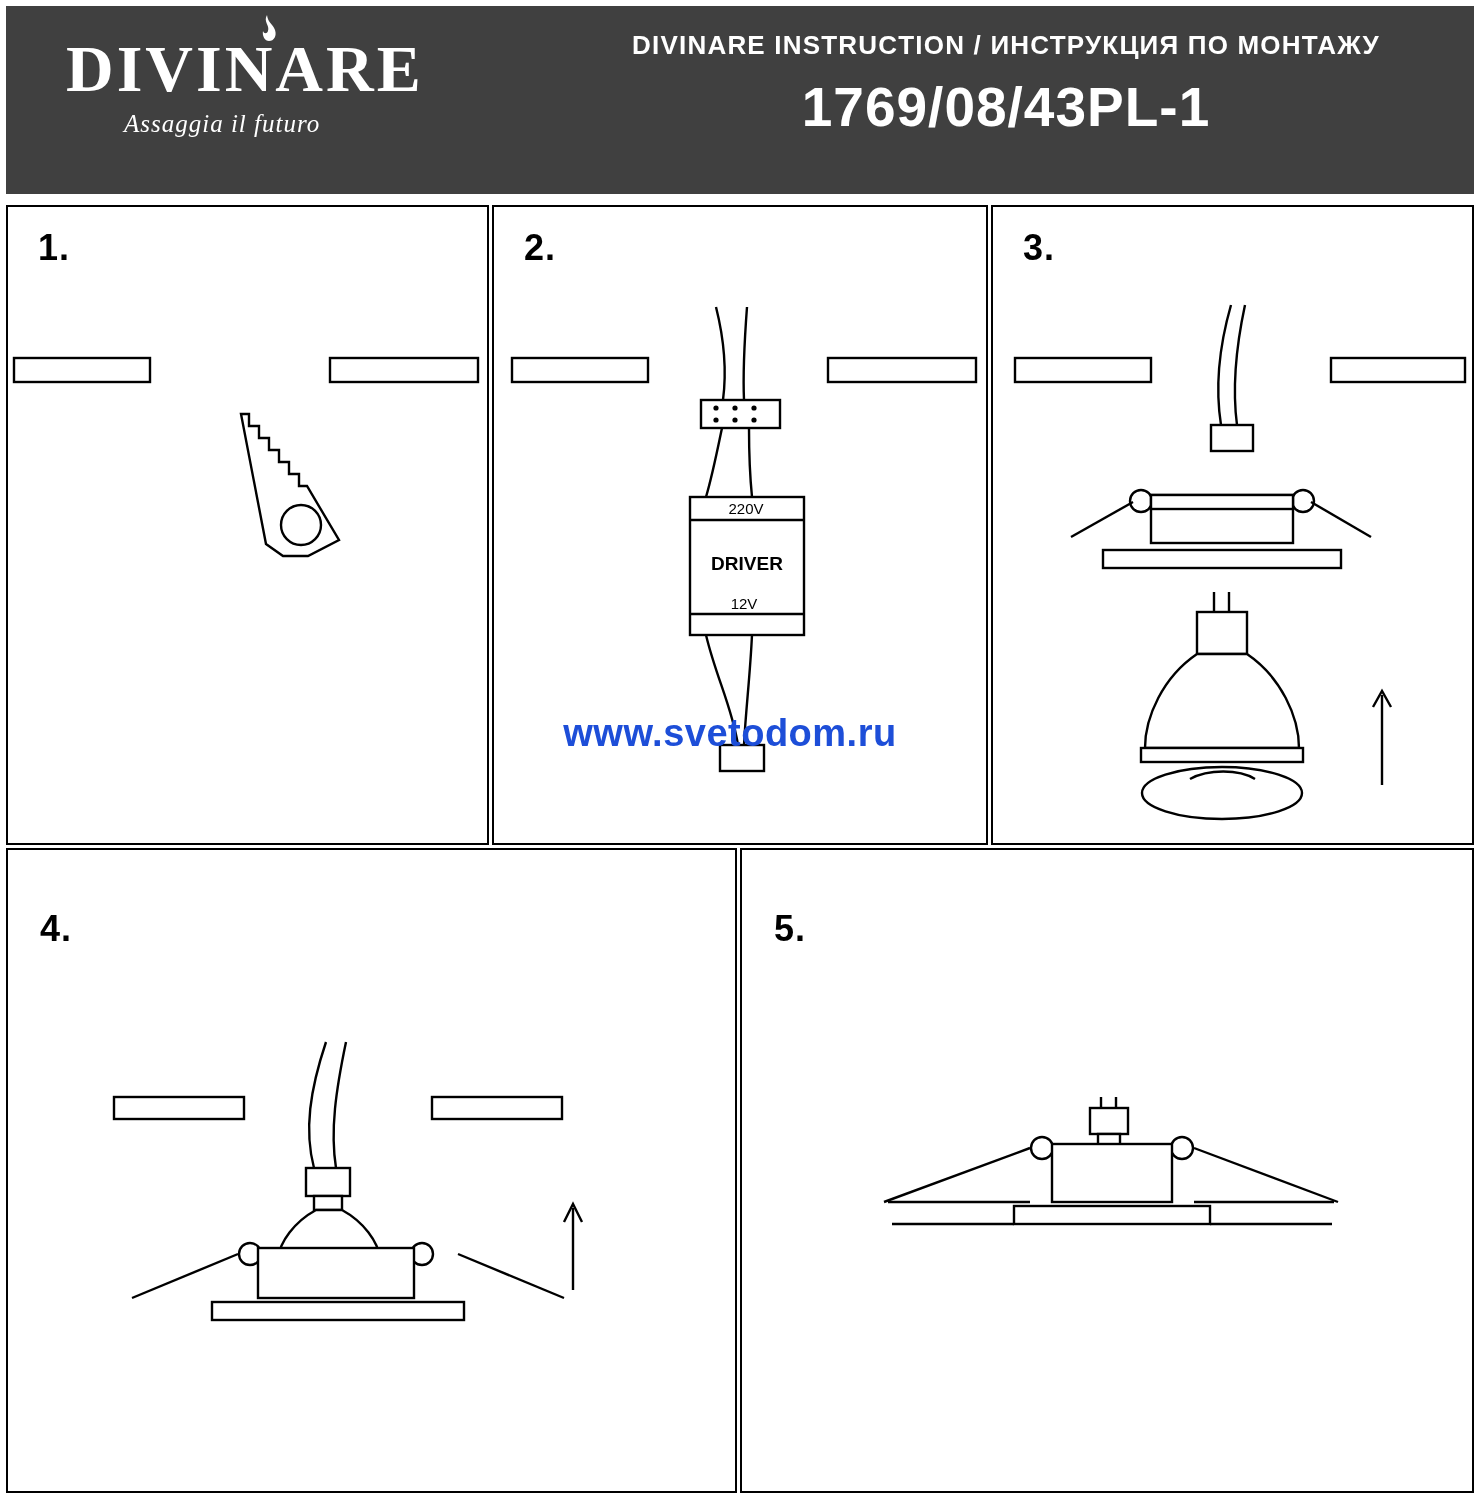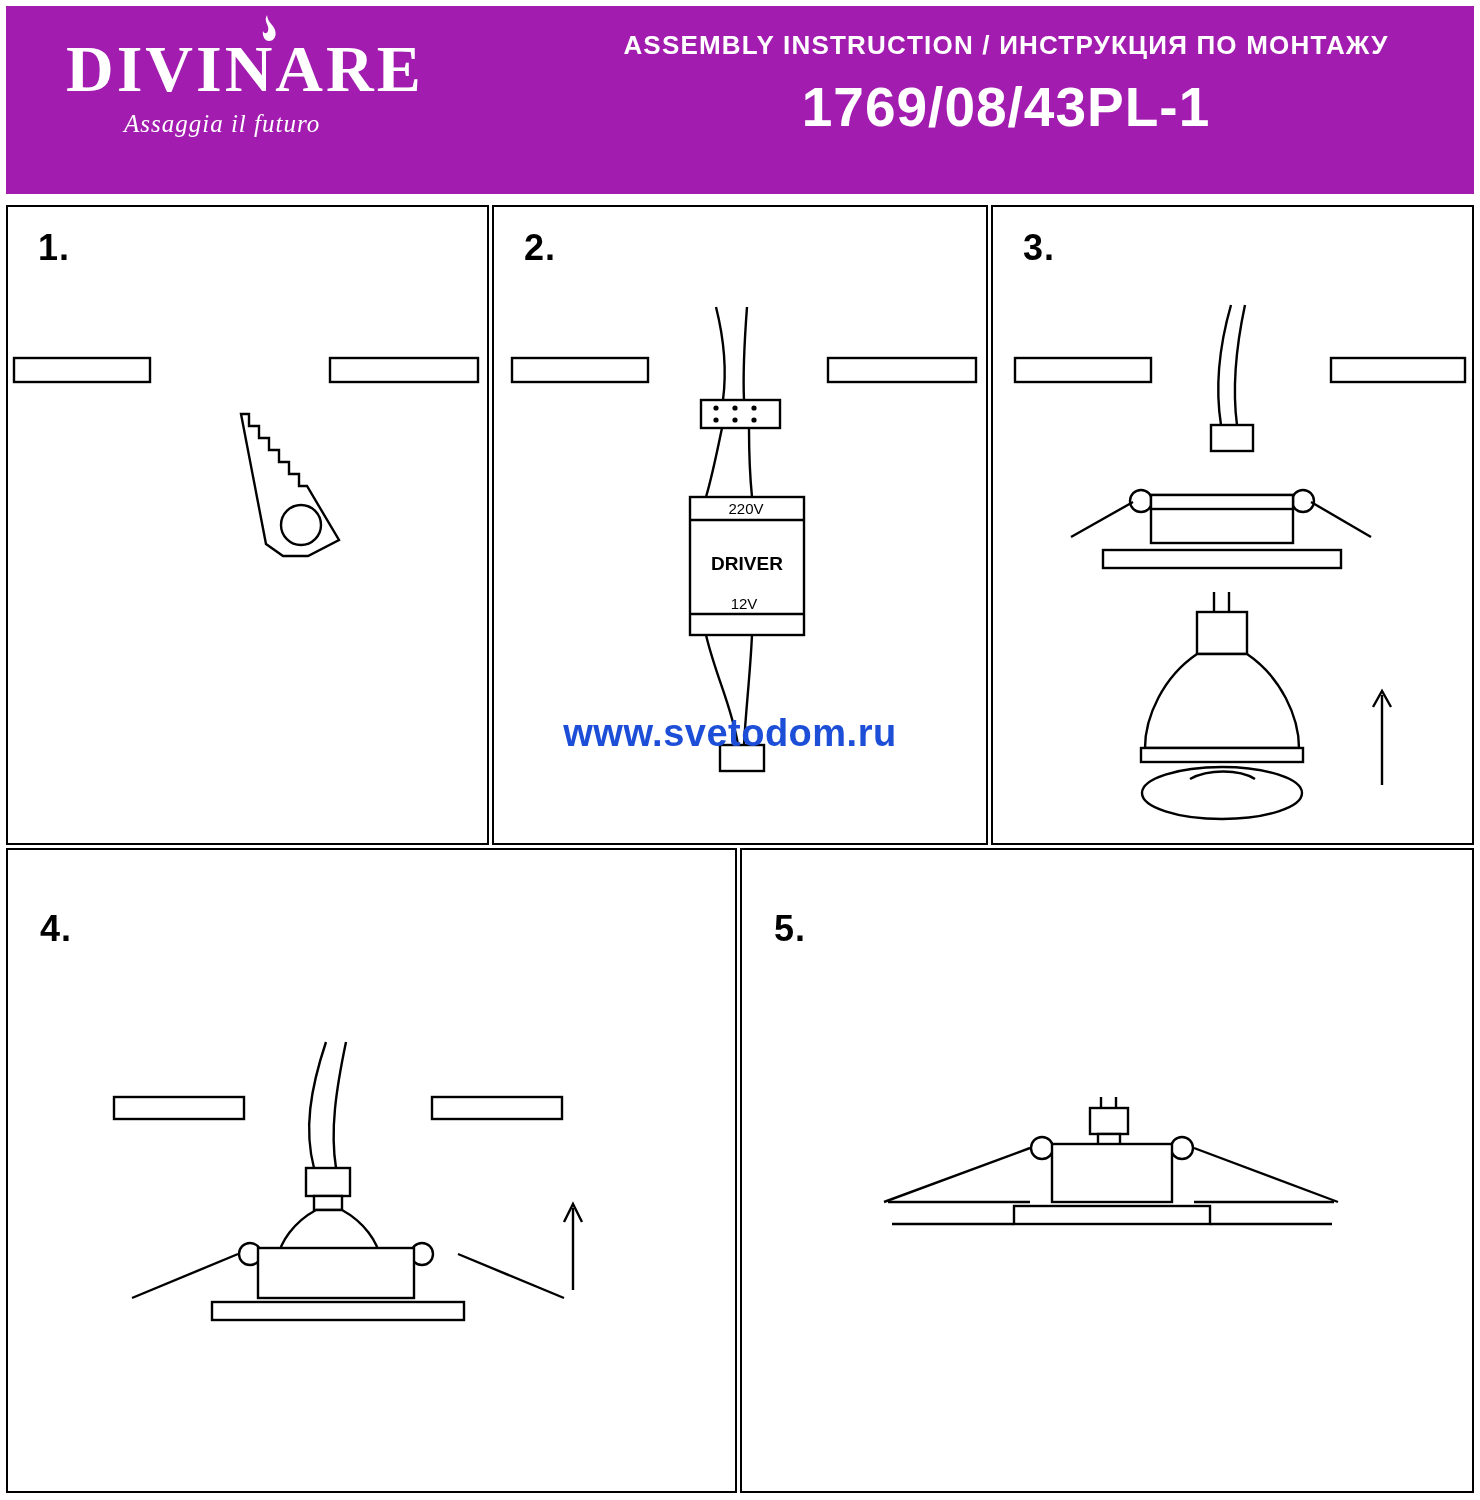--- a/index.html
+++ b/index.html
@@ -15,21 +15,21 @@
     position: relative;
   }
 
   
   .header {
     position: absolute;
     left: 6px;
     top: 6px;
     width: 1468px;
     height: 188px;
-    background: #a21caf;
+    background: #404040;
     box-sizing: border-box;
     padding-left: 36px;
   }
   .logo-wrap {
     position: absolute;
     left: 60px;
     top: 30px;
     width: 440px;
     height: 130px;
     color: #ffffff;
@@ -130,21 +130,21 @@
 
 <div class="header">
   <div class="logo-wrap">
     <svg class="logo-flame" viewBox="0 0 26 34">
       <path d="M13 1 C9 8 16 11 14 17 C13 20 10 20 9 17 C8 22 11 27 15 27 C20 27 23 22 21 16 C19 10 14 9 13 1 Z" fill="#ffffff"></path>
     </svg>
     <div class="logo-name">DIVINARE</div>
     <div class="logo-slogan">Assaggia il futuro</div>
   </div>
   <div class="header-right">
-    <div class="header-title">ASSEMBLY INSTRUCTION  /  ИНСТРУКЦИЯ ПО МОНТАЖУ</div>
+    <div class="header-title">DIVINARE INSTRUCTION  /  ИНСТРУКЦИЯ ПО МОНТАЖУ</div>
     <div class="header-code">1769/08/43PL-1</div>
   </div>
 </div>
 
 <div class="panel p1">
   <div class="step-num">1.</div>
   <svg class="art" width="479" height="636" viewBox="0 0 479 636">
     <g fill="none" stroke="#000000" stroke-width="2.4">
 
       <rect x="6" y="151" width="136" height="24"></rect>

